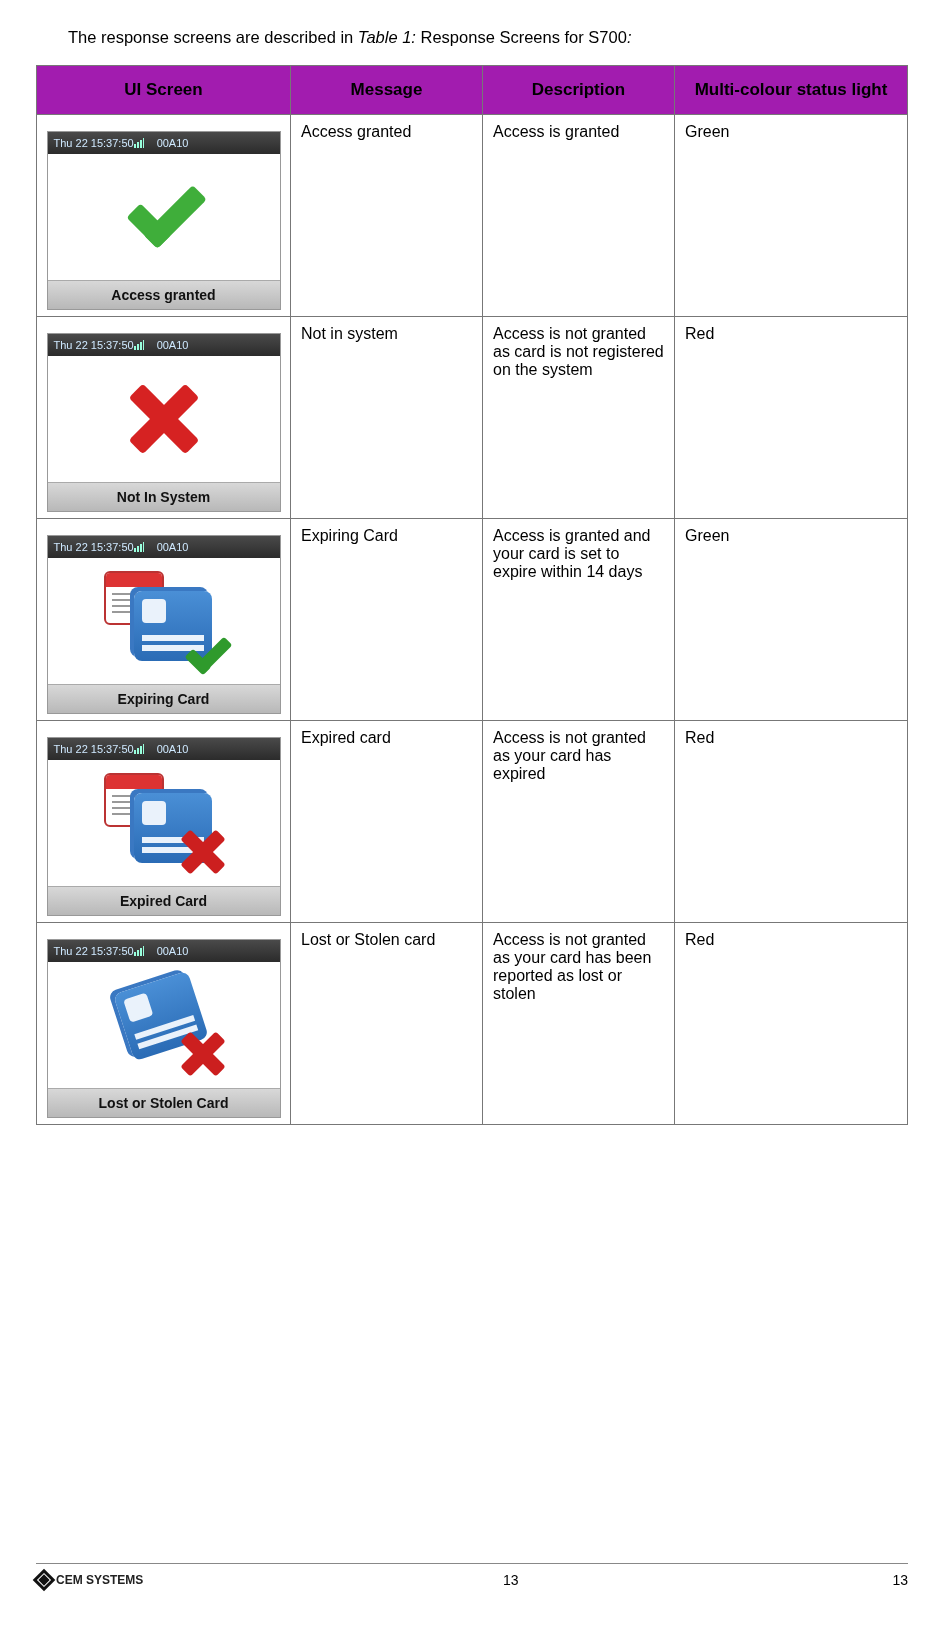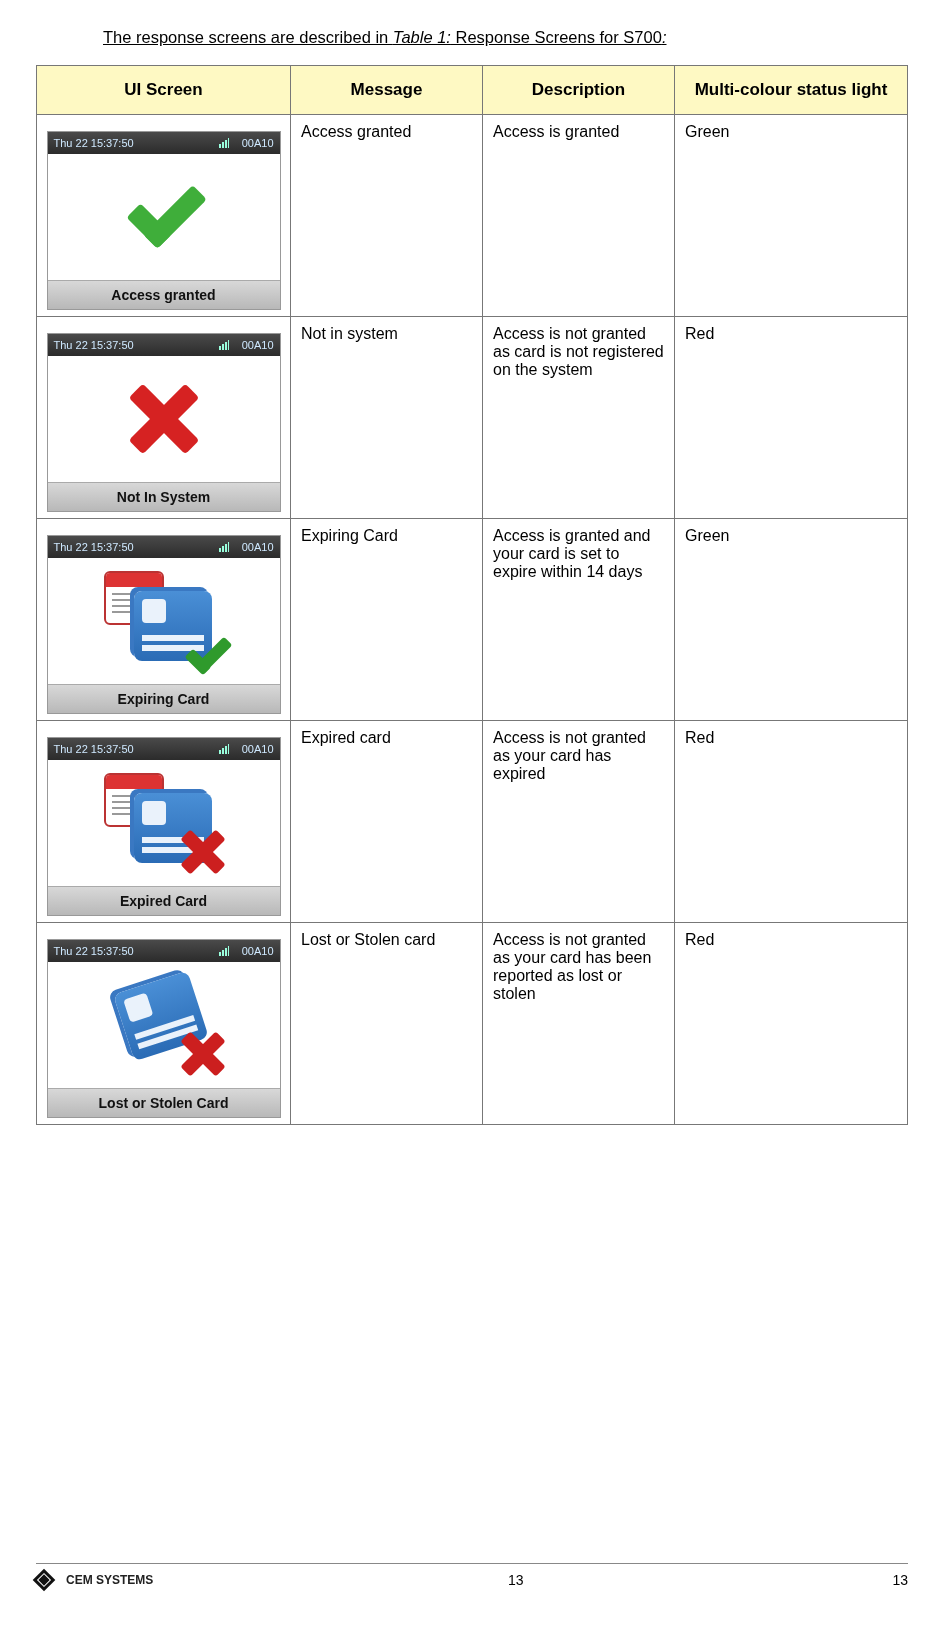--- a/index.html
+++ b/index.html
@@ -20,32 +20,31 @@
     font-size: 15px;
     margin-bottom: 18px;
   }
   .section-title {
     font-size: 22px;
     margin-left: 42px;
     margin-bottom: 14px;
   }
   .intro {
     font-size: 16.5px;
-    margin-left: 67px;
+    margin-left: 32px;
     margin-bottom: 18px;
-    text-decoration: underline;
   }
   .intro em { font-style: italic; }
   table.resp {
     border-collapse: collapse;
     width: 100%;
     table-layout: fixed;
   }
   table.resp th {
-    background: #fef9c3;
+    background: #a21caf;
     font-weight: bold;
     font-size: 17px;
     padding: 14px 6px;
     border: 1px solid #777;
     text-align: center;
   }
   table.resp td {
     border: 1px solid #777;
     vertical-align: top;
     font-size: 16px;
@@ -68,21 +67,20 @@
     background: #fff;
   }
   .ui-top {
     background: linear-gradient(#4a4a4a,#2b2b2b);
     height: 22px;
     display: flex;
     align-items: center;
     color: #cfe9ff;
     font-size: 11px;
     padding: 0 6px;
-    justify-content: space-between;
   }
   .ui-top .net {
     display:flex; align-items:center; gap:13px;
   }
   .sigicon {
     width: 10px; height: 10px;
     background:
       linear-gradient(#9fd, #9fd) 0 6px/2px 4px no-repeat,
       linear-gradient(#9fd, #9fd) 3px 4px/2px 6px no-repeat,
       linear-gradient(#9fd, #9fd) 6px 2px/2px 8px no-repeat,
@@ -173,21 +171,21 @@
   .lostcard { position:relative; width:120px; height:100px; }
   .lostcard .idcard { left:18px; top:6px; transform:rotate(-18deg); }
 
   
   .page-footer {
     position:absolute; bottom:10px; left:36px; right:36px;
     border-top:1px solid #888;
     display:flex; justify-content:space-between; align-items:center;
     padding-top:8px;
   }
-  .logo { display:flex; align-items:center; gap:14px; font-size:12px; font-weight:bold; color:#222;justify-content:space-between; }
+  .logo { display:flex; align-items:center; gap:4px; font-size:12px; font-weight:bold; color:#222;justify-content:space-between; }
   .logo-diamond {
     width:16px; height:16px; background:#111; transform:rotate(45deg); position:relative;
   }
   .logo-diamond::after{
     content:""; position:absolute; inset:3px; border:1px solid #fff;
   }
   .pnum { font-size:14px; text-align:center; flex:1; }
   .pedge { width:30px; text-align:right; font-size:14px; }
 </style>
 </head>

